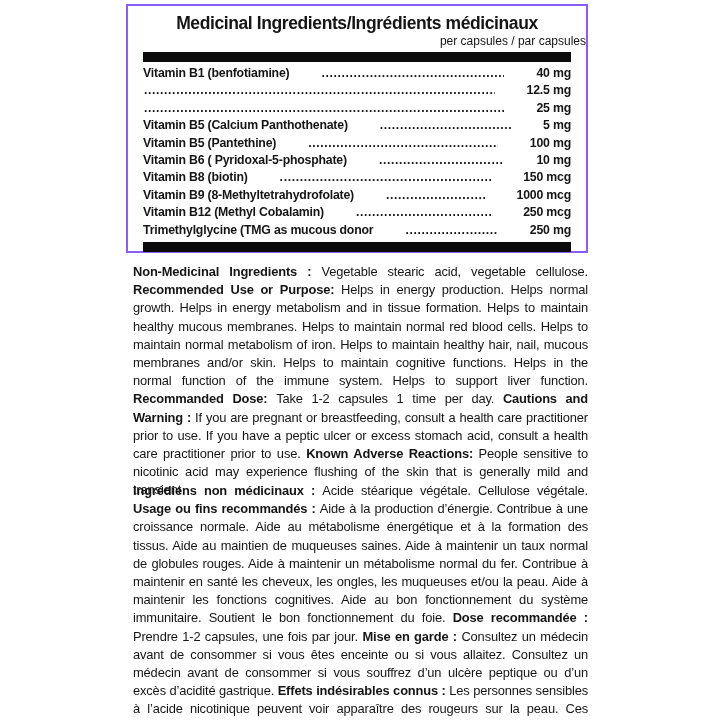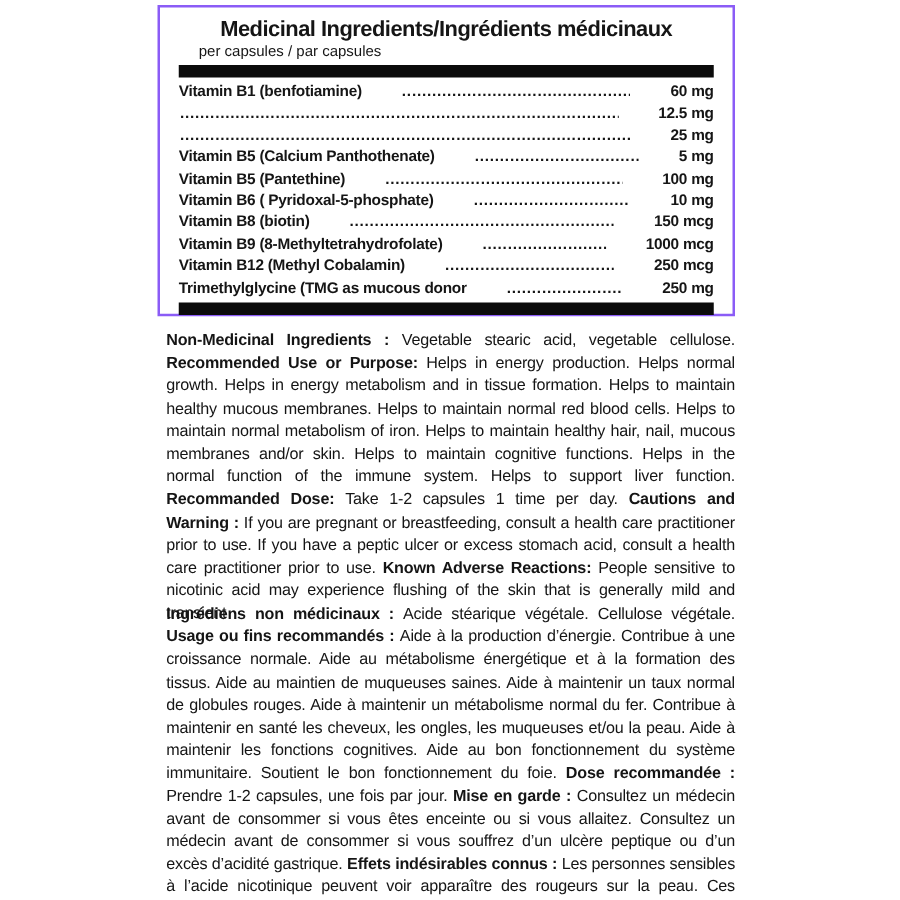--- a/index.html
+++ b/index.html
@@ -26,21 +26,21 @@
   }
   .panel-title {
     text-align: center;
     font-weight: bold;
     font-size: 17.5px;
     line-height: 21px;
     margin-top: 7px;
     letter-spacing: -0.4px;
   }
   .panel-subtitle {
-    text-align: left;
+    text-align: right;
     font-size: 12px;
     line-height: 14px;
     margin-top: 0px;
     padding-left: 31px;
   }
   .bar {
     height: 10px;
     background: #0b0b0b;
     margin: 4px 15px 0 15px;
   }
@@ -87,21 +87,21 @@
 <div class="page">
 
   <div class="panel">
     <div class="panel-title">Medicinal Ingredients/Ingrédients médicinaux</div>
     <div class="panel-subtitle">per capsules / par capsules</div>
     <div class="bar top"></div>
     <div class="rows">
         <div class="row">
           <span class="name">Vitamin B1  (benfotiamine)</span>
           <span class="leader">........................................................................................................................................................................................................</span>
-          <span class="amount">60 mg</span>
+          <span class="amount">40 mg</span>
         </div>
         <div class="row">
           <span class="leader">........................................................................................................................................................................................................</span>
           <span class="amount">12.5 mg</span>
         </div>
         <div class="row">
           <span class="leader">........................................................................................................................................................................................................</span>
           <span class="amount">25 mg</span>
         </div>
         <div class="row">

